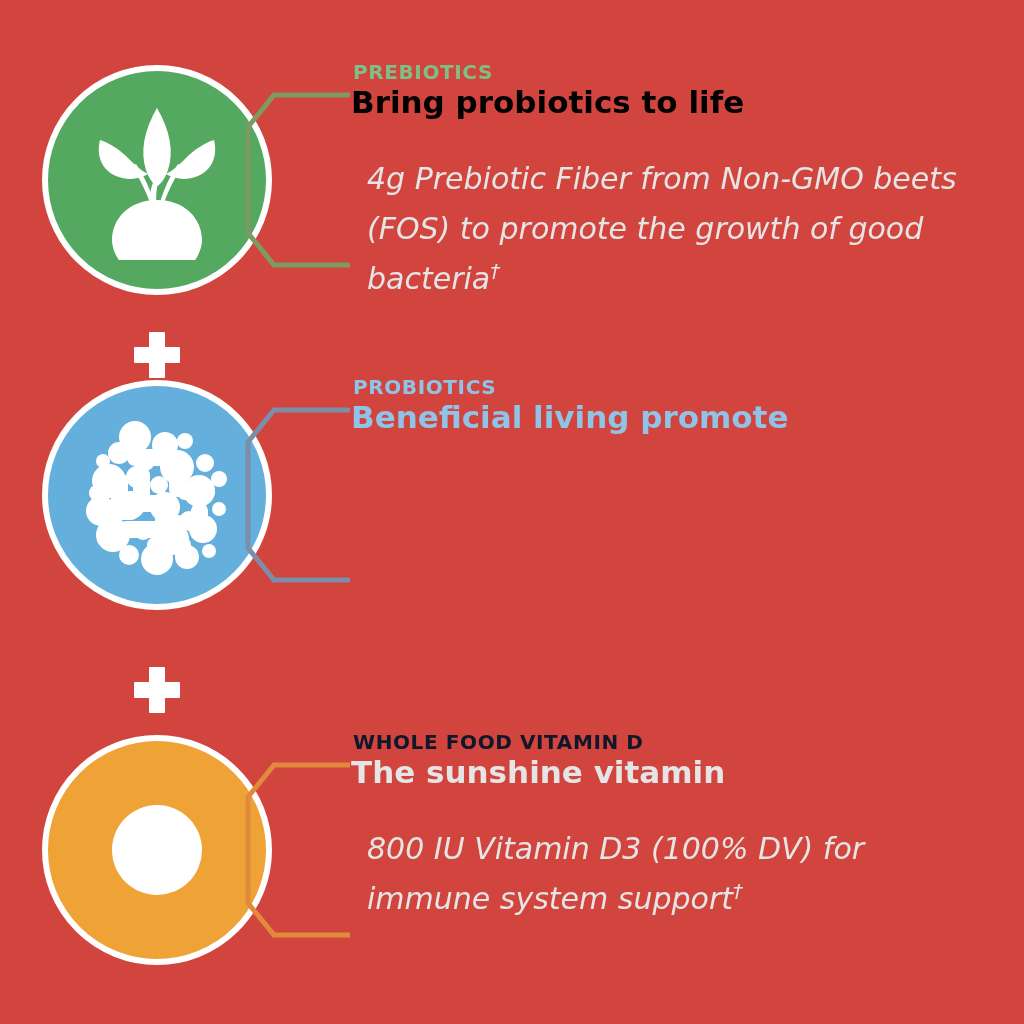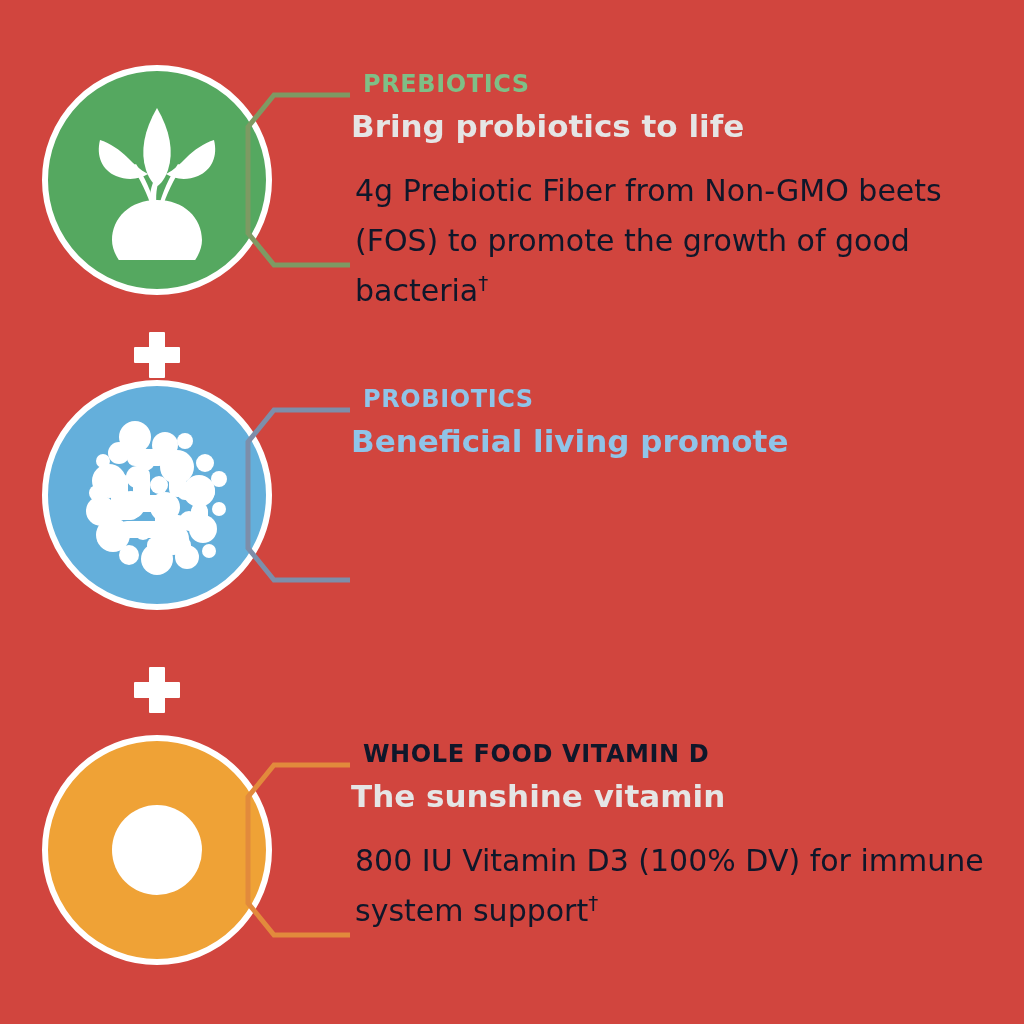--- a/index.html
+++ b/index.html
@@ -59,39 +59,40 @@
 
   
   .textcol {
     position: absolute;
     left: 351px;
     top: 0;
     width: 640px;
   }
   .kicker {
     font-weight: 700;
-    font-size: 24px;
+    font-size: 20px;
     letter-spacing: 0.6px;
     line-height: 1.0;
-    margin: 12px;
+    margin: 2px;
     white-space: nowrap;
   }
   .subhead {
     font-weight: 700;
     font-size: 31px;
     line-height: 1.22;
     margin: 0;
     white-space: nowrap;
   }
   .body {
-    color: #0f172a;
+    color: #e5e5e5;
     font-size: 30px;
     line-height: 50px;
-    margin: 4px;
+    margin: 16px;
     padding-top: 16px;
+    font-style: italic;
   }
   .body .dagger {
     font-size: 20px;
     vertical-align: super;
     line-height: 0;
   }
 
   
   .plus {
     position: absolute;
@@ -141,21 +142,21 @@
         </svg>
       </span>
     </div>
 
     <svg class="connector" viewBox="0 0 110 230" preserveAspectRatio="none">
       <polyline points="110,30 34,30 8,62 8,168 34,200 110,200" fill="none" stroke="#7E9A63" stroke-width="5" stroke-linejoin="miter" stroke-linecap="butt"></polyline>
     </svg>
 
     <div class="textcol">
       <p class="kicker" style="color:#7FBF86;">PREBIOTICS</p>
-      <p class="subhead" style="color:#e5e5e5;">Bring probiotics to life</p>
+      <p class="subhead" style="color:#000000;">Bring probiotics to life</p>
       <p class="body"><span>4g Prebiotic Fiber from Non-GMO beets (FOS) to promote the growth of good bacteria</span><span class="dagger">†</span></p>
     </div>
   </div>
 
   <div class="plus plus-1">
     <span class="bar-h"></span>
     <span class="bar-v"></span>
   </div>
 
   <div class="row row-probiotics">

